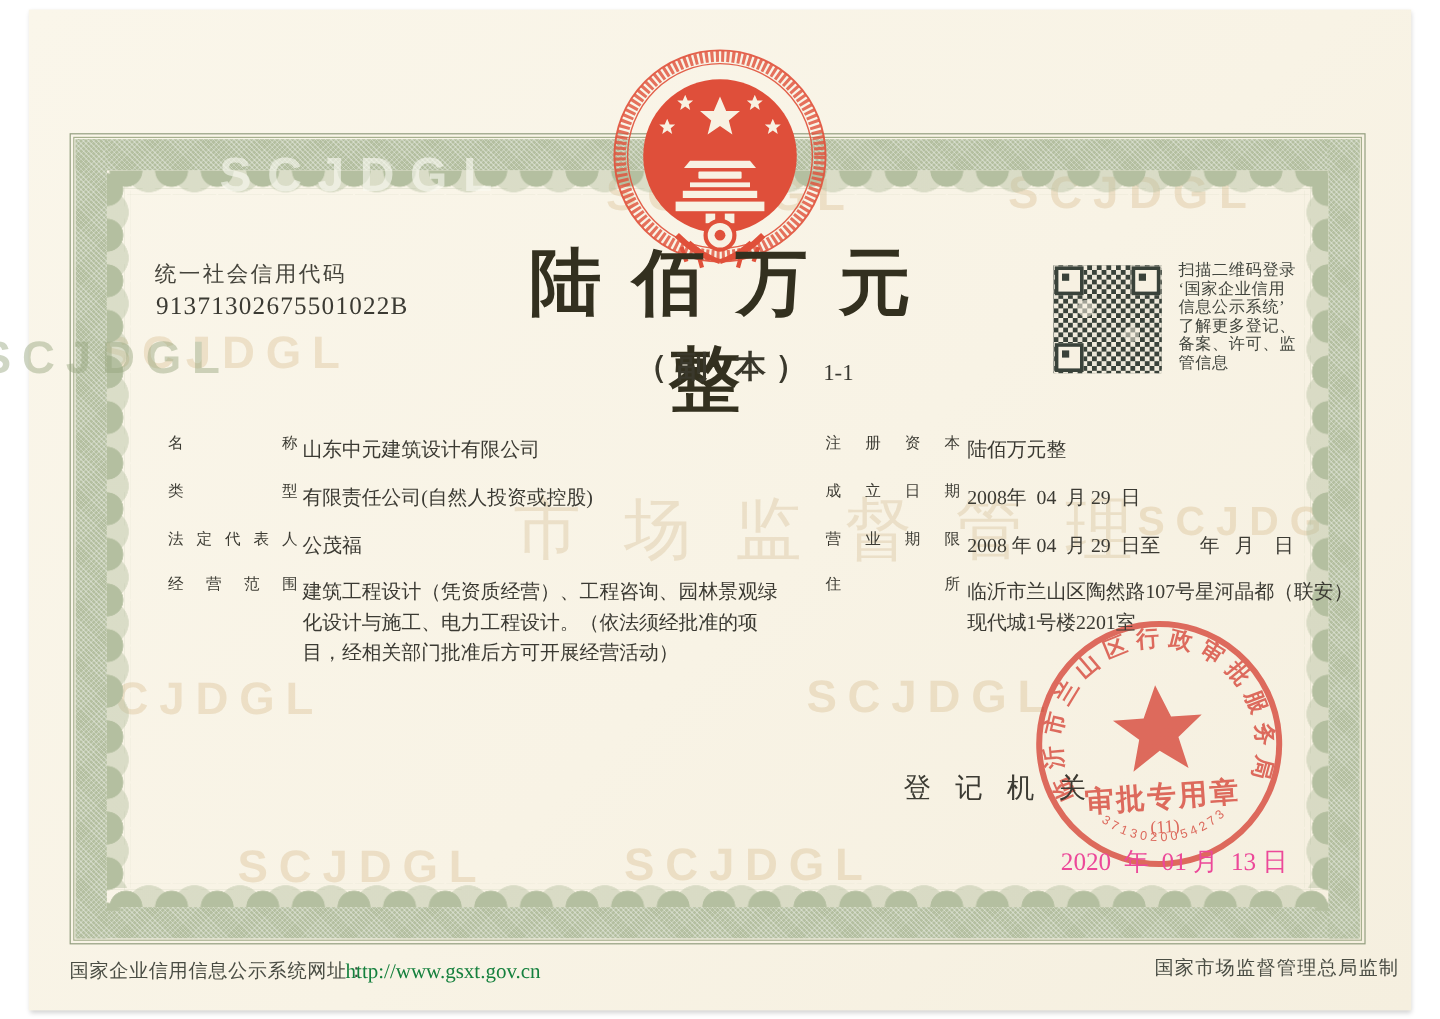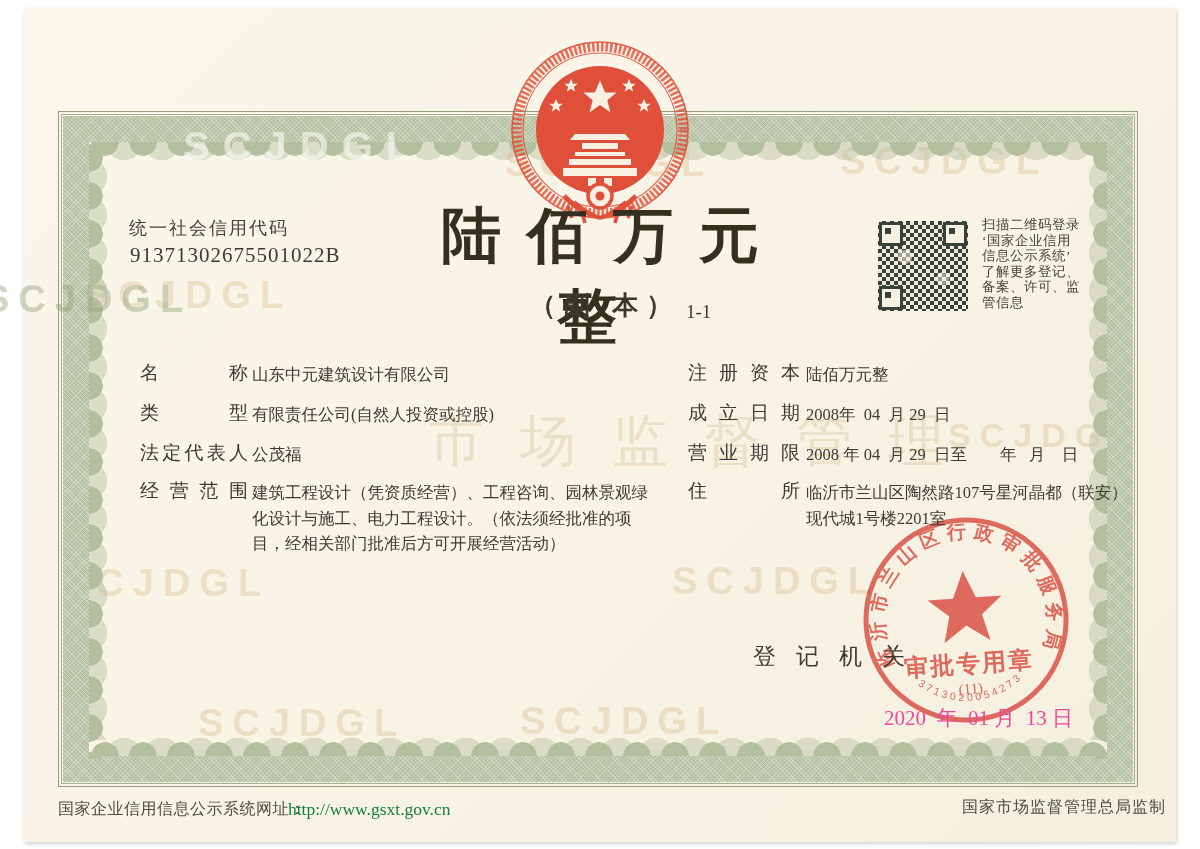--- a/index.html
+++ b/index.html
@@ -74,21 +74,21 @@
         radial-gradient(circle at 72% 64%, rgba(249,243,228,.5) 0 7%, rgba(0,0,0,0) 8%),
         repeating-conic-gradient(#39423a 0% 25%, rgba(249,243,228,.92) 0% 50%),
         repeating-conic-gradient(from 45deg,#39423a 0% 25%, rgba(57,66,58,.35) 0% 50%);
       background-size:100% 100%,100% 100%,8px 8px,11px 11px;}
   .finder{position:absolute;width:18px;height:18px;border:3px solid #39423a;background:#f7f1e2;}
   .finder::after{content:"";position:absolute;left:3px;top:3px;width:6px;height:6px;background:#39423a;}
   .f-tl{left:1px;top:1px;} .f-tr{right:1px;top:1px;} .f-bl{left:1px;bottom:1px;}
   .qr-caption{position:absolute;left:982px;top:217px;width:125px;
       font-size:13.5px;line-height:15.5px;color:#42463f;white-space:pre-line;letter-spacing:.5px;}
   
-  .flabel{position:absolute;font-size:19px;color:#3c3b33;text-align:justify;text-align-last:justify;}
+  .flabel{position:absolute;font-size:13px;color:#3c3b33;text-align:justify;text-align-last:justify;}
   .fvalue{position:absolute;font-size:16.5px;color:#3b3a33;line-height:1.55;}
   .lw{width:108px;left:140px;} .rw{width:112px;left:688px;}
   .lv{left:252px;width:412px;} .rv{left:806px;width:334px;}
   .r1{top:360px;} .r1v{top:362px;}
   .r2{top:400px;} .r2v{top:402px;}
   .r3{top:440px;font-family:Liberation Mono, monospace;} .r3v{top:442px;}
   .r4{top:478px;} .r4v{top:480px;}
   .pre{white-space:pre;}
   
   .authority{position:absolute;left:753px;top:641px;width:152px;font-size:23px;color:#3c3b33;

